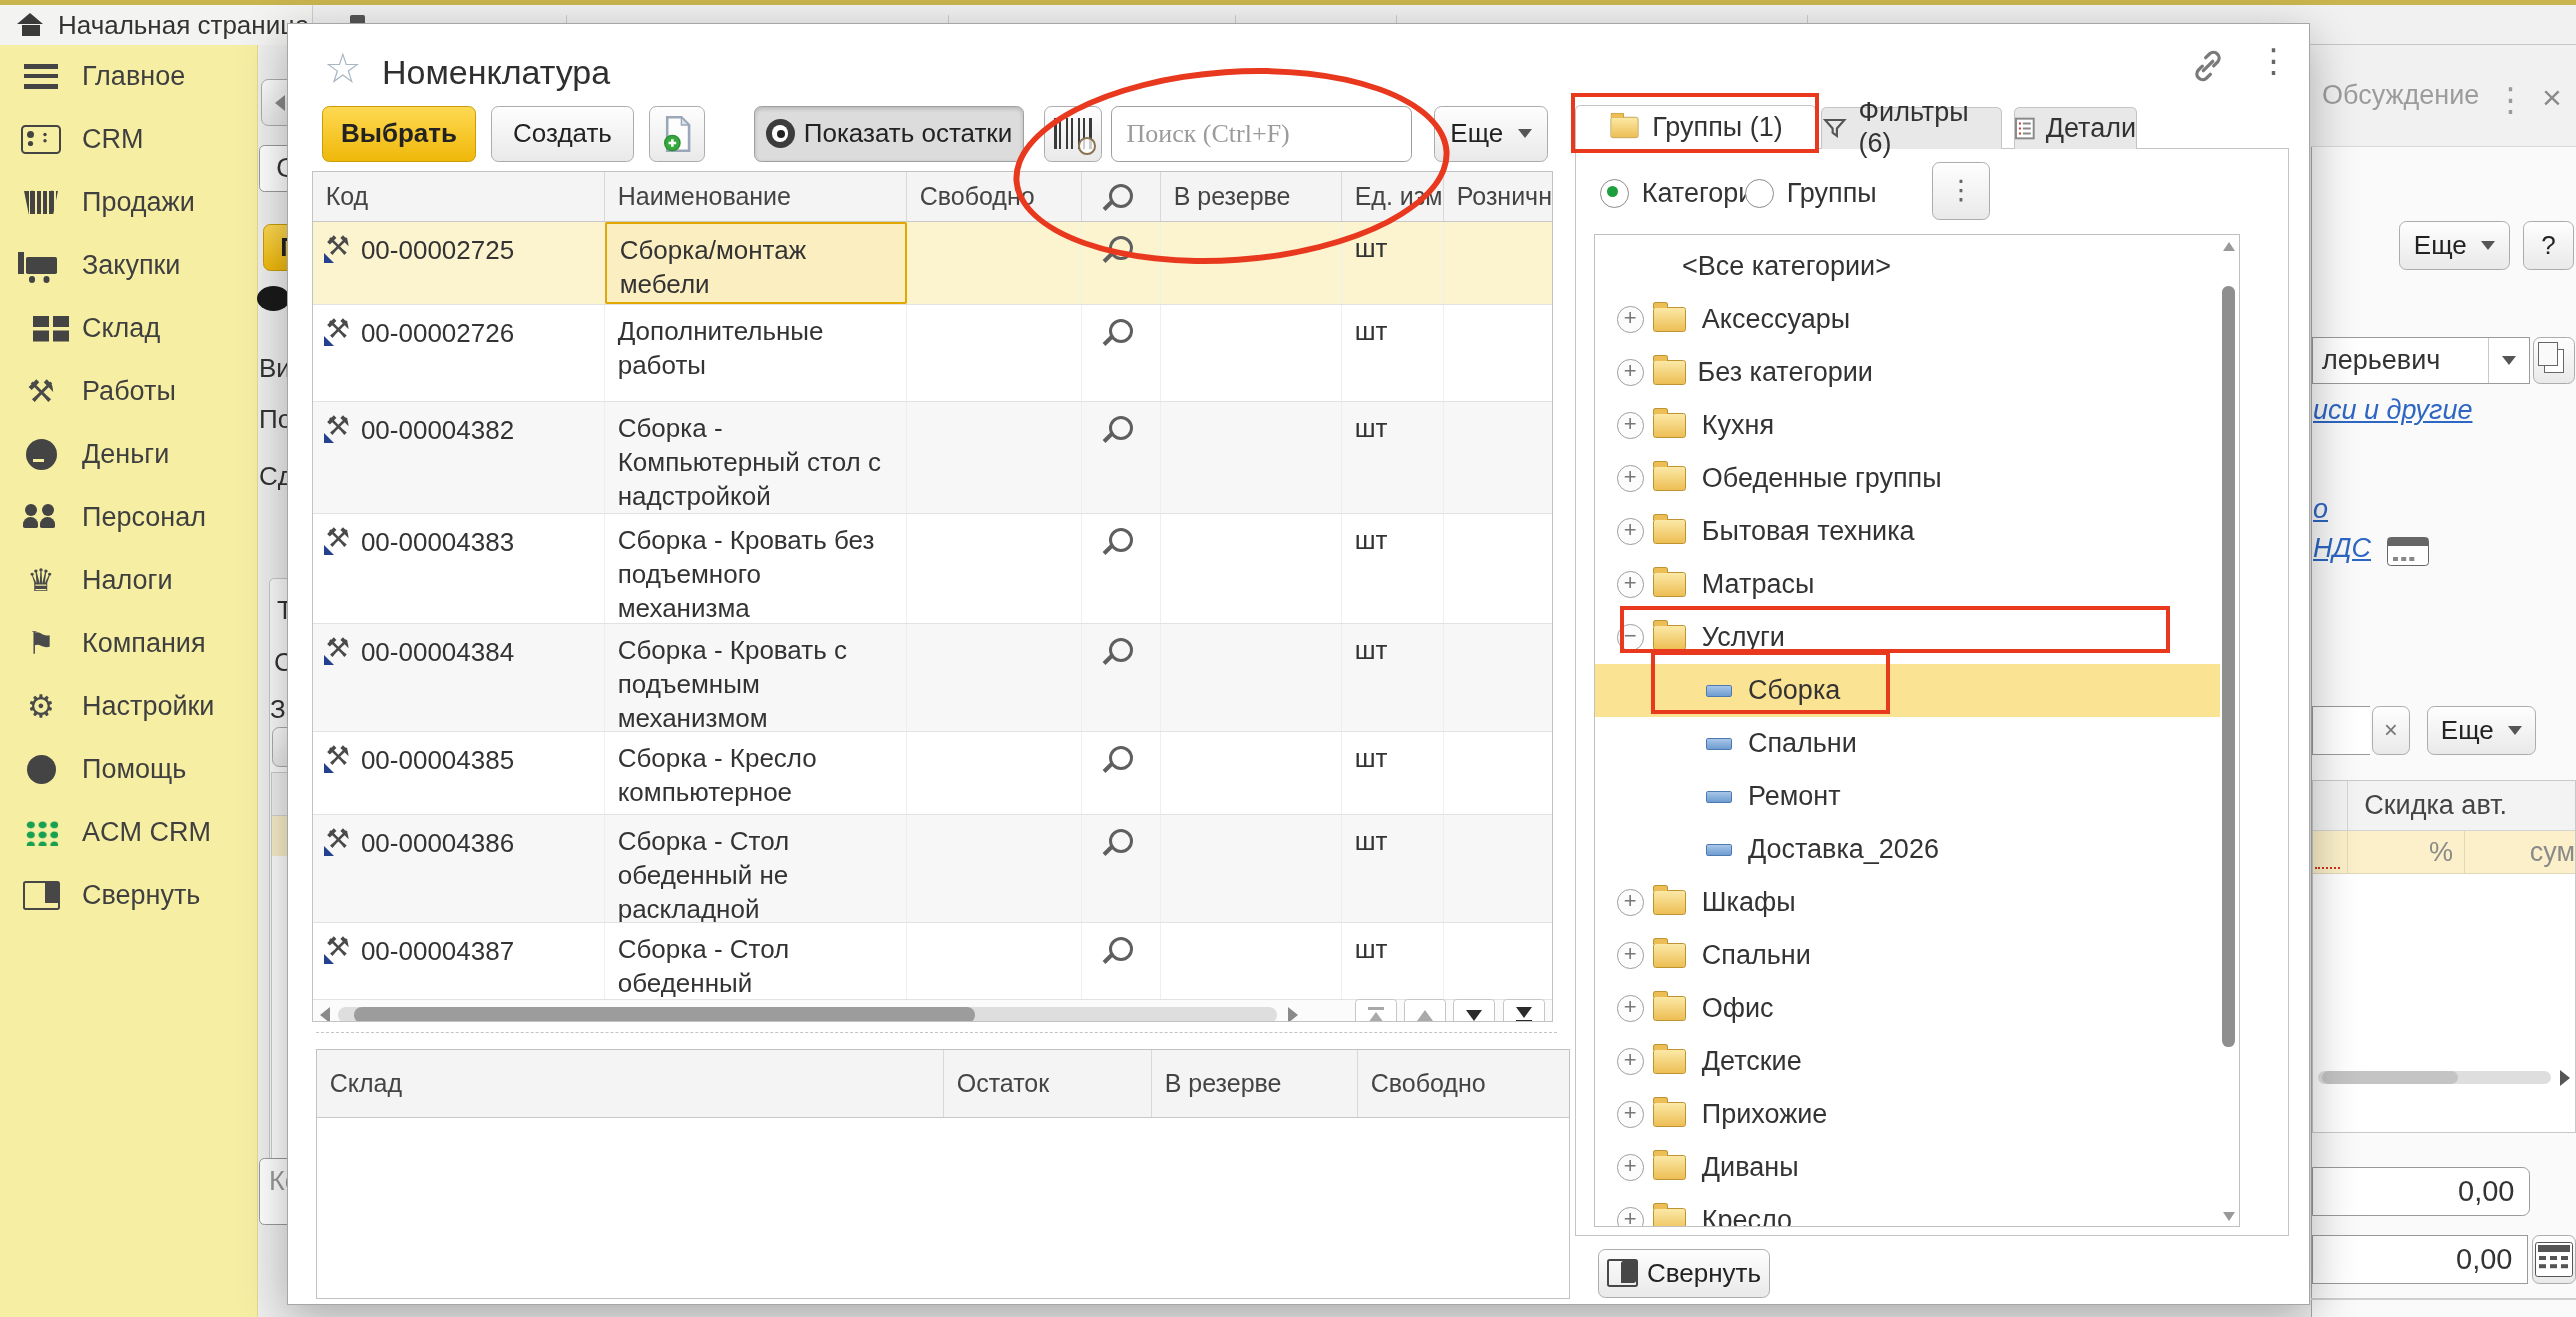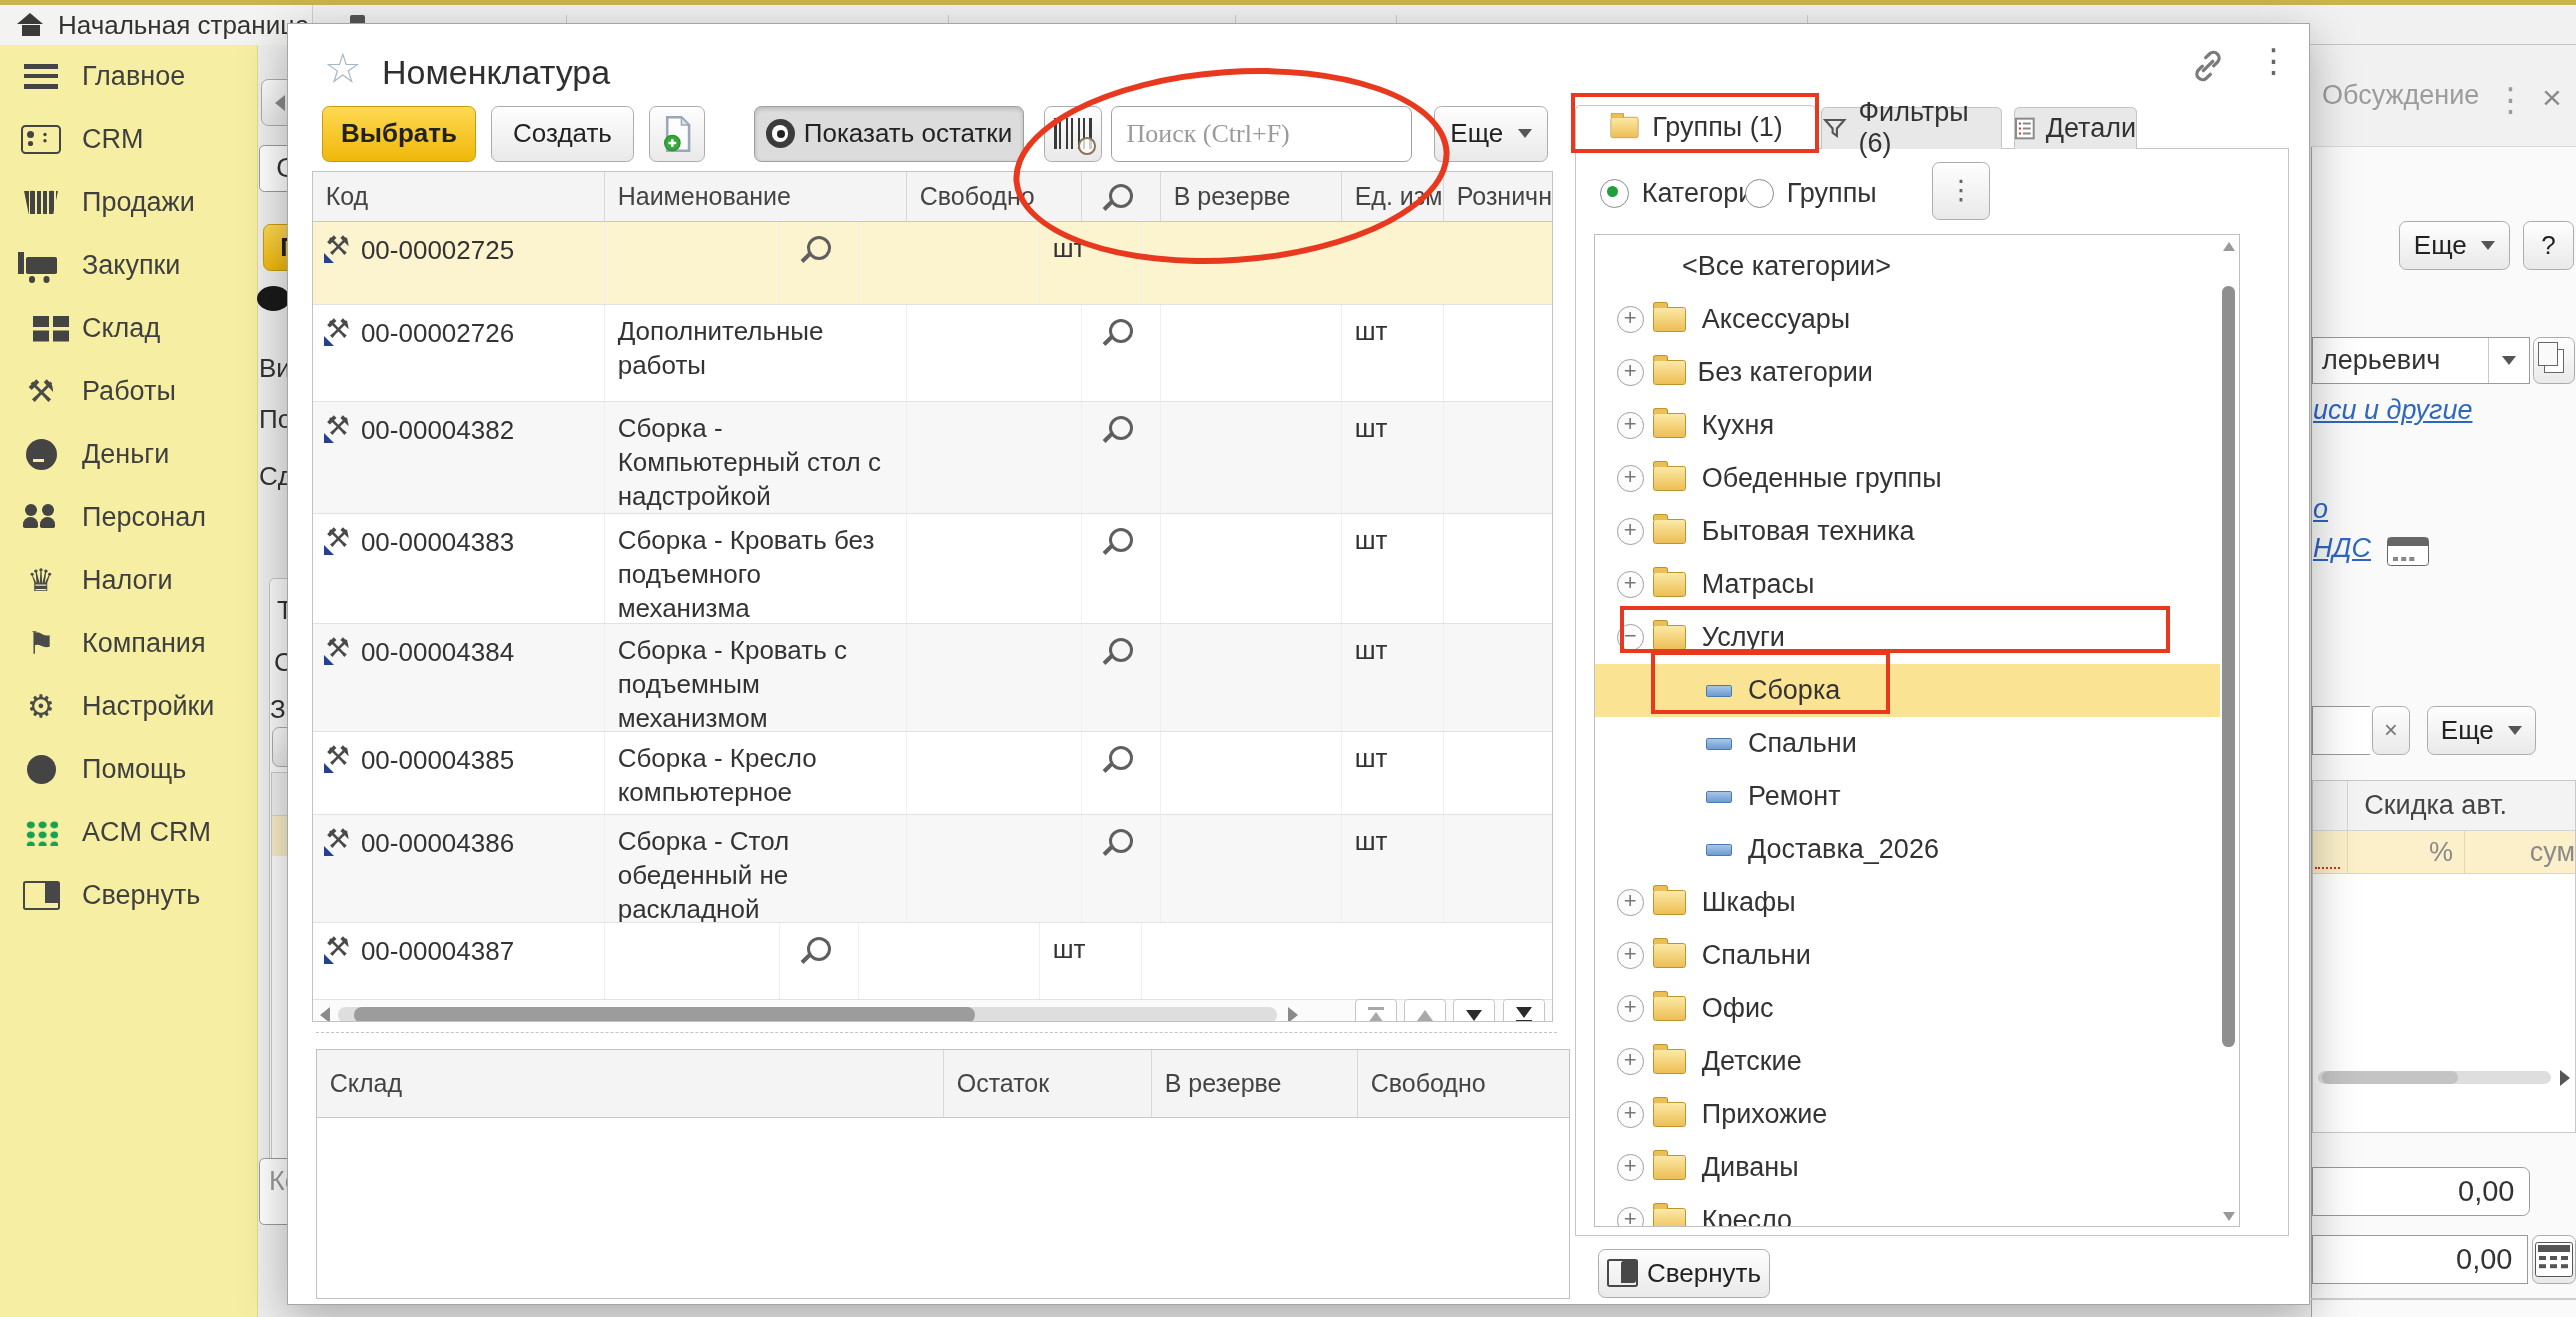--- a/index.html
+++ b/index.html
@@ -367,20 +367,21 @@
         <div class="th" style="width:181px">В резерве</div>
         <div class="th" style="width:102px">Ед. изм</div>
         <div class="th" style="width:111px;border-right:none">Рознична</div>
       </div>
       <div id="rows">
   <div class="trow sel" style="height: 82px;">
     <div class="td td-code" style="width:292px">
               <span class="svc-ico">⚒</span>
               <span class="code">00-00002725</span>
             </div>
+    <div class="td name-td name-sel" style="width:302px"><span class="nm">Сборка/монтаж мебели</span></div>
     <div class="td" style="width:175px"></div>
     <div class="td" style="width:79px;display:flex;justify-content:center;padding-top:14.5px">
               <span class="lens"></span>
             </div>
     <div class="td" style="width:181px"></div>
     <div class="td unit" style="width:102px">шт</div>
     <div class="td" style="width:111px;border-right:none"></div>
   </div>
 
   <div class="trow" style="height: 96px;">
@@ -471,20 +472,21 @@
     <div class="td" style="width:181px"></div>
     <div class="td unit" style="width:102px">шт</div>
     <div class="td" style="width:111px;border-right:none"></div>
   </div>
 
   <div class="trow" style="height: 76px;">
     <div class="td td-code" style="width:292px">
               <span class="svc-ico">⚒</span>
               <span class="code">00-00004387</span>
             </div>
+    <div class="td name-td" style="width:302px"><span class="nm">Сборка - Стол обеденный</span></div>
     <div class="td" style="width:175px"></div>
     <div class="td" style="width:79px;display:flex;justify-content:center;padding-top:14.5px">
               <span class="lens"></span>
             </div>
     <div class="td" style="width:181px"></div>
     <div class="td unit" style="width:102px">шт</div>
     <div class="td" style="width:111px;border-right:none"></div>
   </div>
 </div>
       <div class="hscroll">

